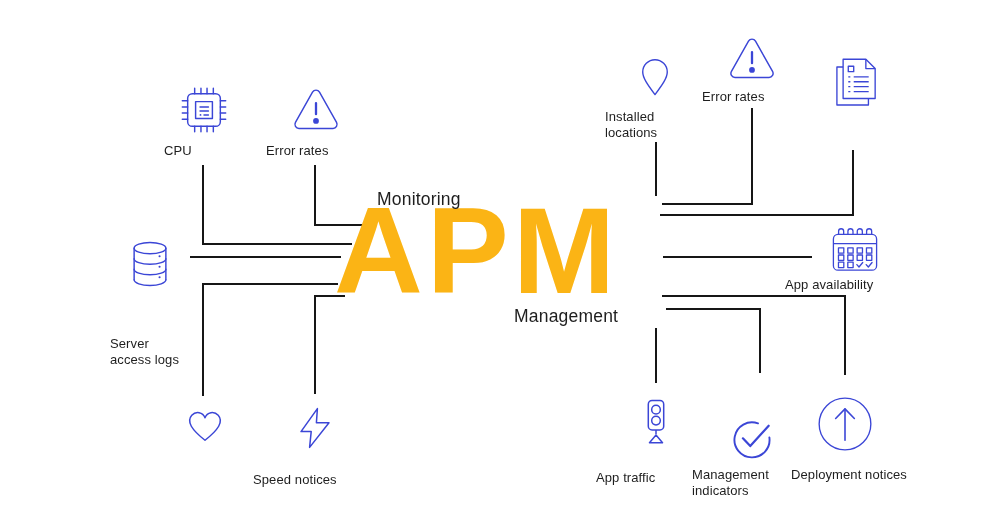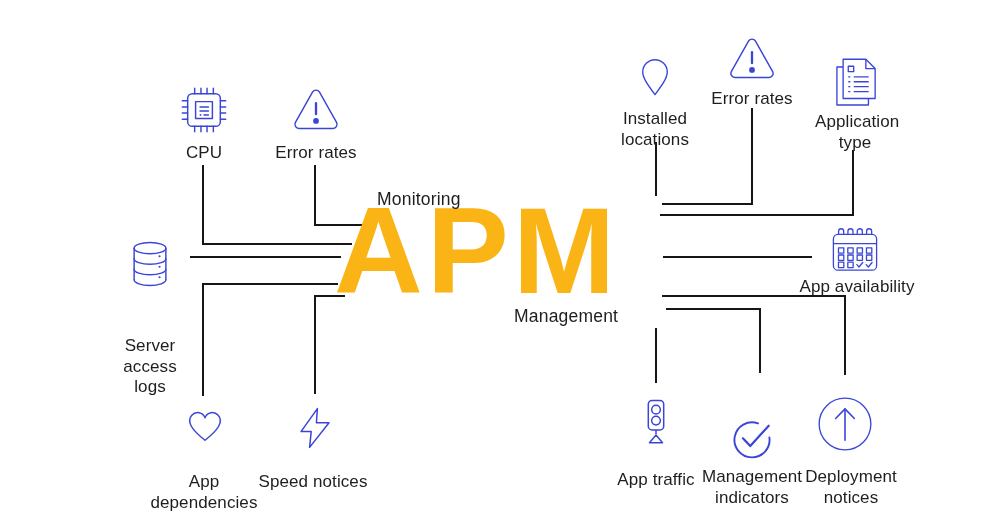--- a/index.html
+++ b/index.html
@@ -7,21 +7,21 @@
     position:relative;width:1000px;height:519px;overflow:hidden;
     background:var(--bg,#fff);
     font-family:"Liberation Sans","DejaVu Sans",sans-serif;
   }
   .connectors{position:absolute;left:0;top:0;width:1000px;height:519px;}
   .connectors polyline{fill:none;stroke:var(--line,#161616);stroke-width:2;}
   .icon{position:absolute;}
   .icon svg{display:block;width:100%;height:100%;color:var(--blue,#3B46D6);}
   .icon svg *{vector-effect:non-scaling-stroke;}
   .node-label{
-    position:absolute;text-align:center;font-size:17px;line-height:1.22;
+    position:absolute;text-align:left;font-size:13px;line-height:1.22;
     color:var(--text,#1E1E1E);letter-spacing:.1px;
   }
   .group-label{
     position:absolute;font-size:17.5px;font-weight:400;color:var(--text,#1E1E1E);
     letter-spacing:.2px;
   }
   .big-title{
     position:absolute;left:334px;top:189px;font-size:123px;line-height:1;
     font-weight:700;letter-spacing:4px;color:var(--yellow,#FBB415);text-align:center;
   }
@@ -85,21 +85,20 @@
       <circle cx="16.1" cy="17.7" r="0.45" fill="currentColor" stroke="none"></circle>
     </svg>
   </div>
   <div class="node-label" style="left:110px;top:299px;width:80px;margin-top:37px;">Server access logs</div>
 
   <div class="icon" style="left:178px;top:398px;width:54px;height:52px;">
     <svg viewBox="0 0 24 24" fill="none" stroke="currentColor" stroke-width="1.5" stroke-linejoin="round">
       <path d="M12 19.5 C5.9 14.7 3.3 10.9 5.9 8 C7.8 5.9 11 6.5 12 9.1 C13 6.5 16.2 5.9 18.1 8 C20.7 10.9 18.1 14.7 12 19.5 Z"></path>
     </svg>
   </div>
-  <div class="node-label" style="left:134px;top:472px;width:140px;">App dependencies</div>
 
   <div class="icon" style="left:291px;top:400px;width:48px;height:56px;">
     <svg viewBox="0 0 24 24" fill="none" stroke="currentColor" stroke-width="1.5" stroke-linejoin="round">
       <path d="M13.2 2.3 L5 13.8 H10.1 L9.3 21.7 L19 9.4 H12.7 Z"></path>
     </svg>
   </div>
   <div class="node-label" style="left:247px;top:472px;width:120px;margin-left:6px;">Speed notices</div>
 
   <div class="icon" style="left:632px;top:51px;width:46px;height:52px;">
     <svg viewBox="0 0 24 24" fill="none" stroke="currentColor" stroke-width="1.4" stroke-linejoin="round">
@@ -122,21 +121,20 @@
       <path d="M7.4 6.2 H5 V20.9 H17.2 V18.4"></path>
       <path d="M7.4 18.4 V3.2 H16.2 L19.8 6.8 V18.4 Z"></path>
       <path d="M16.2 3.2 V6.8 H19.8"></path>
       <rect x="9.4" y="5.9" width="2.1" height="2.1"></rect>
       <path d="M9.4 10 H10.2 M11.5 10 H17.3"></path>
       <path d="M9.4 11.9 H10.2 M11.5 11.9 H17.3"></path>
       <path d="M9.4 13.8 H10.2 M11.5 13.8 H17.3"></path>
       <path d="M9.4 15.7 H10.2 M11.5 15.7 H17.3"></path>
     </svg>
   </div>
-  <div class="node-label" style="left:815px;top:112px;width:80px;">Application type</div>
 
   <div class="icon" style="left:823px;top:219px;width:64px;height:64px;">
     <svg viewBox="0 0 24 24" fill="none" stroke="currentColor" stroke-width="1.3" stroke-linejoin="round">
       <rect x="3.9" y="5.8" width="16.2" height="13.4" rx="1.7"></rect>
       <path d="M3.9 9.2 H20.1"></path>
       <path d="M5.85 5.8 V4.6 A0.95 0.95 0 0 1 7.75 4.6 V5.8"></path>
       <path d="M9.35 5.8 V4.6 A0.95 0.95 0 0 1 11.25 4.6 V5.8"></path>
       <path d="M12.85 5.8 V4.6 A0.95 0.95 0 0 1 14.75 4.6 V5.8"></path>
       <path d="M16.35 5.8 V4.6 A0.95 0.95 0 0 1 18.25 4.6 V5.8"></path>
       <rect x="5.8" y="10.8" width="2" height="2"></rect>

